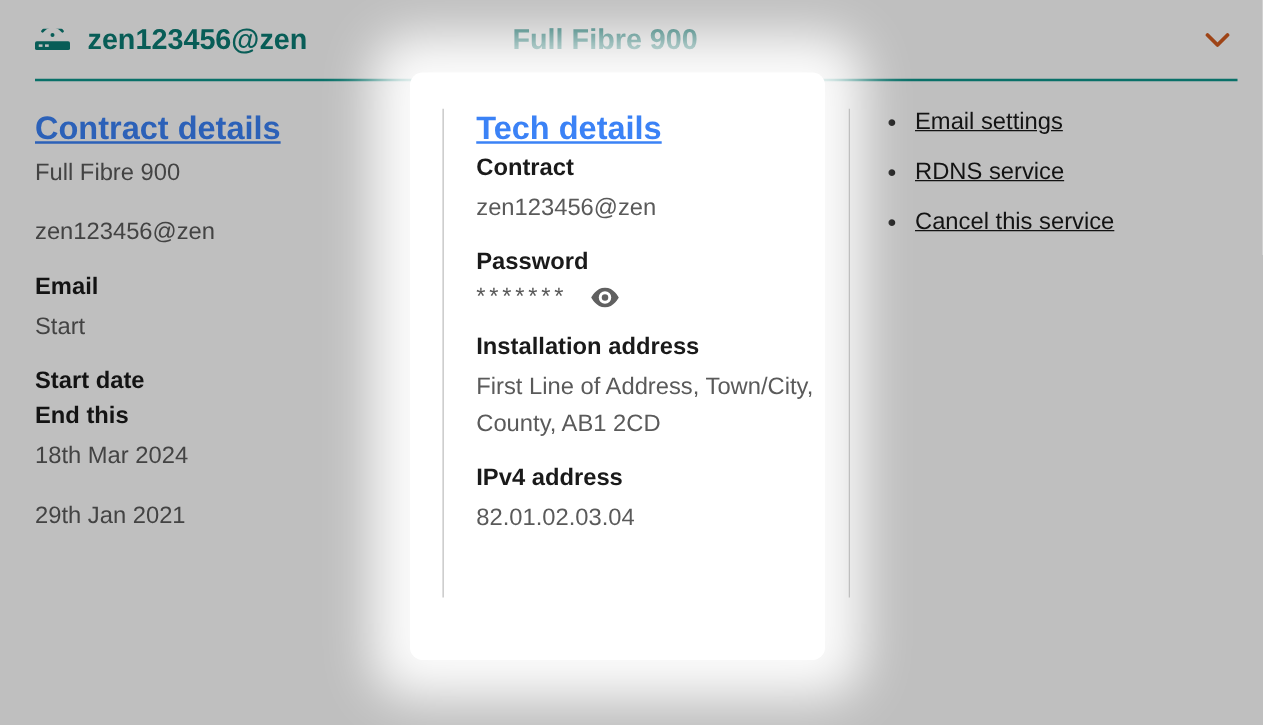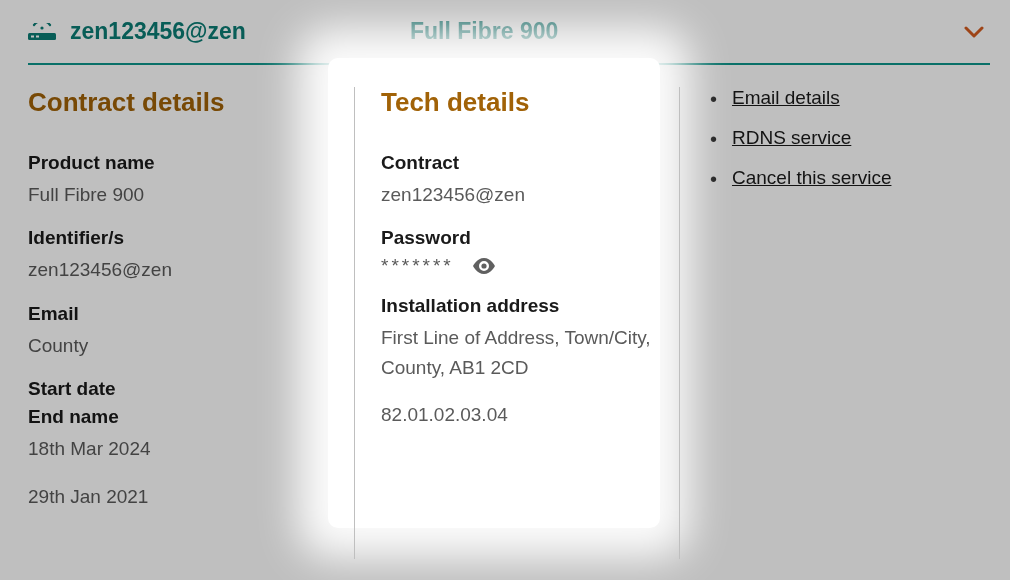--- a/index.html
+++ b/index.html
@@ -78,24 +78,25 @@
       padding-left: 26px;
       padding-right: 26px;
       position: relative;
       z-index: 10;
     }
     .col-3 {
       flex: 1;
       padding-left: 26px;
     }
     .col-title {
-      color: #a16207;
+      color: #3b82f6;
       font-size: 26px;
       font-weight: 700;
-      margin-bottom: 34px;
+      margin-bottom: 6px;
+      text-decoration: underline;
     }
     .field-label {
       font-size: 19px;
       font-weight: 700;
       color: #1a1a1a;
       margin-bottom: 6px;
     }
     .field-value {
       font-size: 19px;
       color: #5a5a5a;
@@ -183,32 +184,30 @@
         <path d="M2 3 L10 11 L18 3"></path>
       </svg>
     </div>
   </div>
 
   <div class="columns">
 
     <div class="col col-1">
       <div class="col-title">Contract details</div>
 
-      <div class="field-label">Product name</div>
       <div class="field-value">Full Fibre 900</div>
 
-      <div class="field-label">Identifier/s</div>
       <div class="field-value">zen123456@zen</div>
 
       <div class="field-label">Email</div>
-      <div class="field-value">County</div>
+      <div class="field-value">Start</div>
 
       <div class="field-label">Start date</div>
 
-      <div class="field-label">End name</div>
+      <div class="field-label">End this</div>
       <div class="field-value">18th Mar 2024</div>
 
       <div class="field-value">29th Jan 2021</div>
     </div>
 
     <div class="col col-2">
       <div class="col-2-inner">
         <div class="col-title">Tech details</div>
 
         <div class="field-label">Contract</div>
@@ -219,28 +218,29 @@
           <span class="pw-mask">*******</span>
           <svg class="eye-icon" width="24" height="16" viewBox="0 0 24 16" fill="currentColor">
             <path d="M12 0 C5 0 1 8 1 8 s4 8 11 8 s11-8 11-8 S19 0 12 0 Z M12 13 a5 5 0 1 1 0-10 a5 5 0 0 1 0 10 Z"></path>
             <circle cx="12" cy="8" r="2.6"></circle>
           </svg>
         </div>
 
         <div class="field-label">Installation address</div>
         <div class="field-value">First Line of Address, Town/City, County, AB1 2CD</div>
 
+        <div class="field-label">IPv4 address</div>
         <div class="field-value">82.01.02.03.04</div>
       </div>
     </div>
 
     <div class="col col-3">
       <ul class="action-list">
         <li>
-          <a class="action-link">Email details</a>
+          <a class="action-link">Email settings</a>
         </li>
         <li>
           <a class="action-link">RDNS service</a>
         </li>
         <li>
           <a class="action-link">Cancel this service</a>
         </li>
       </ul>
     </div>
 

